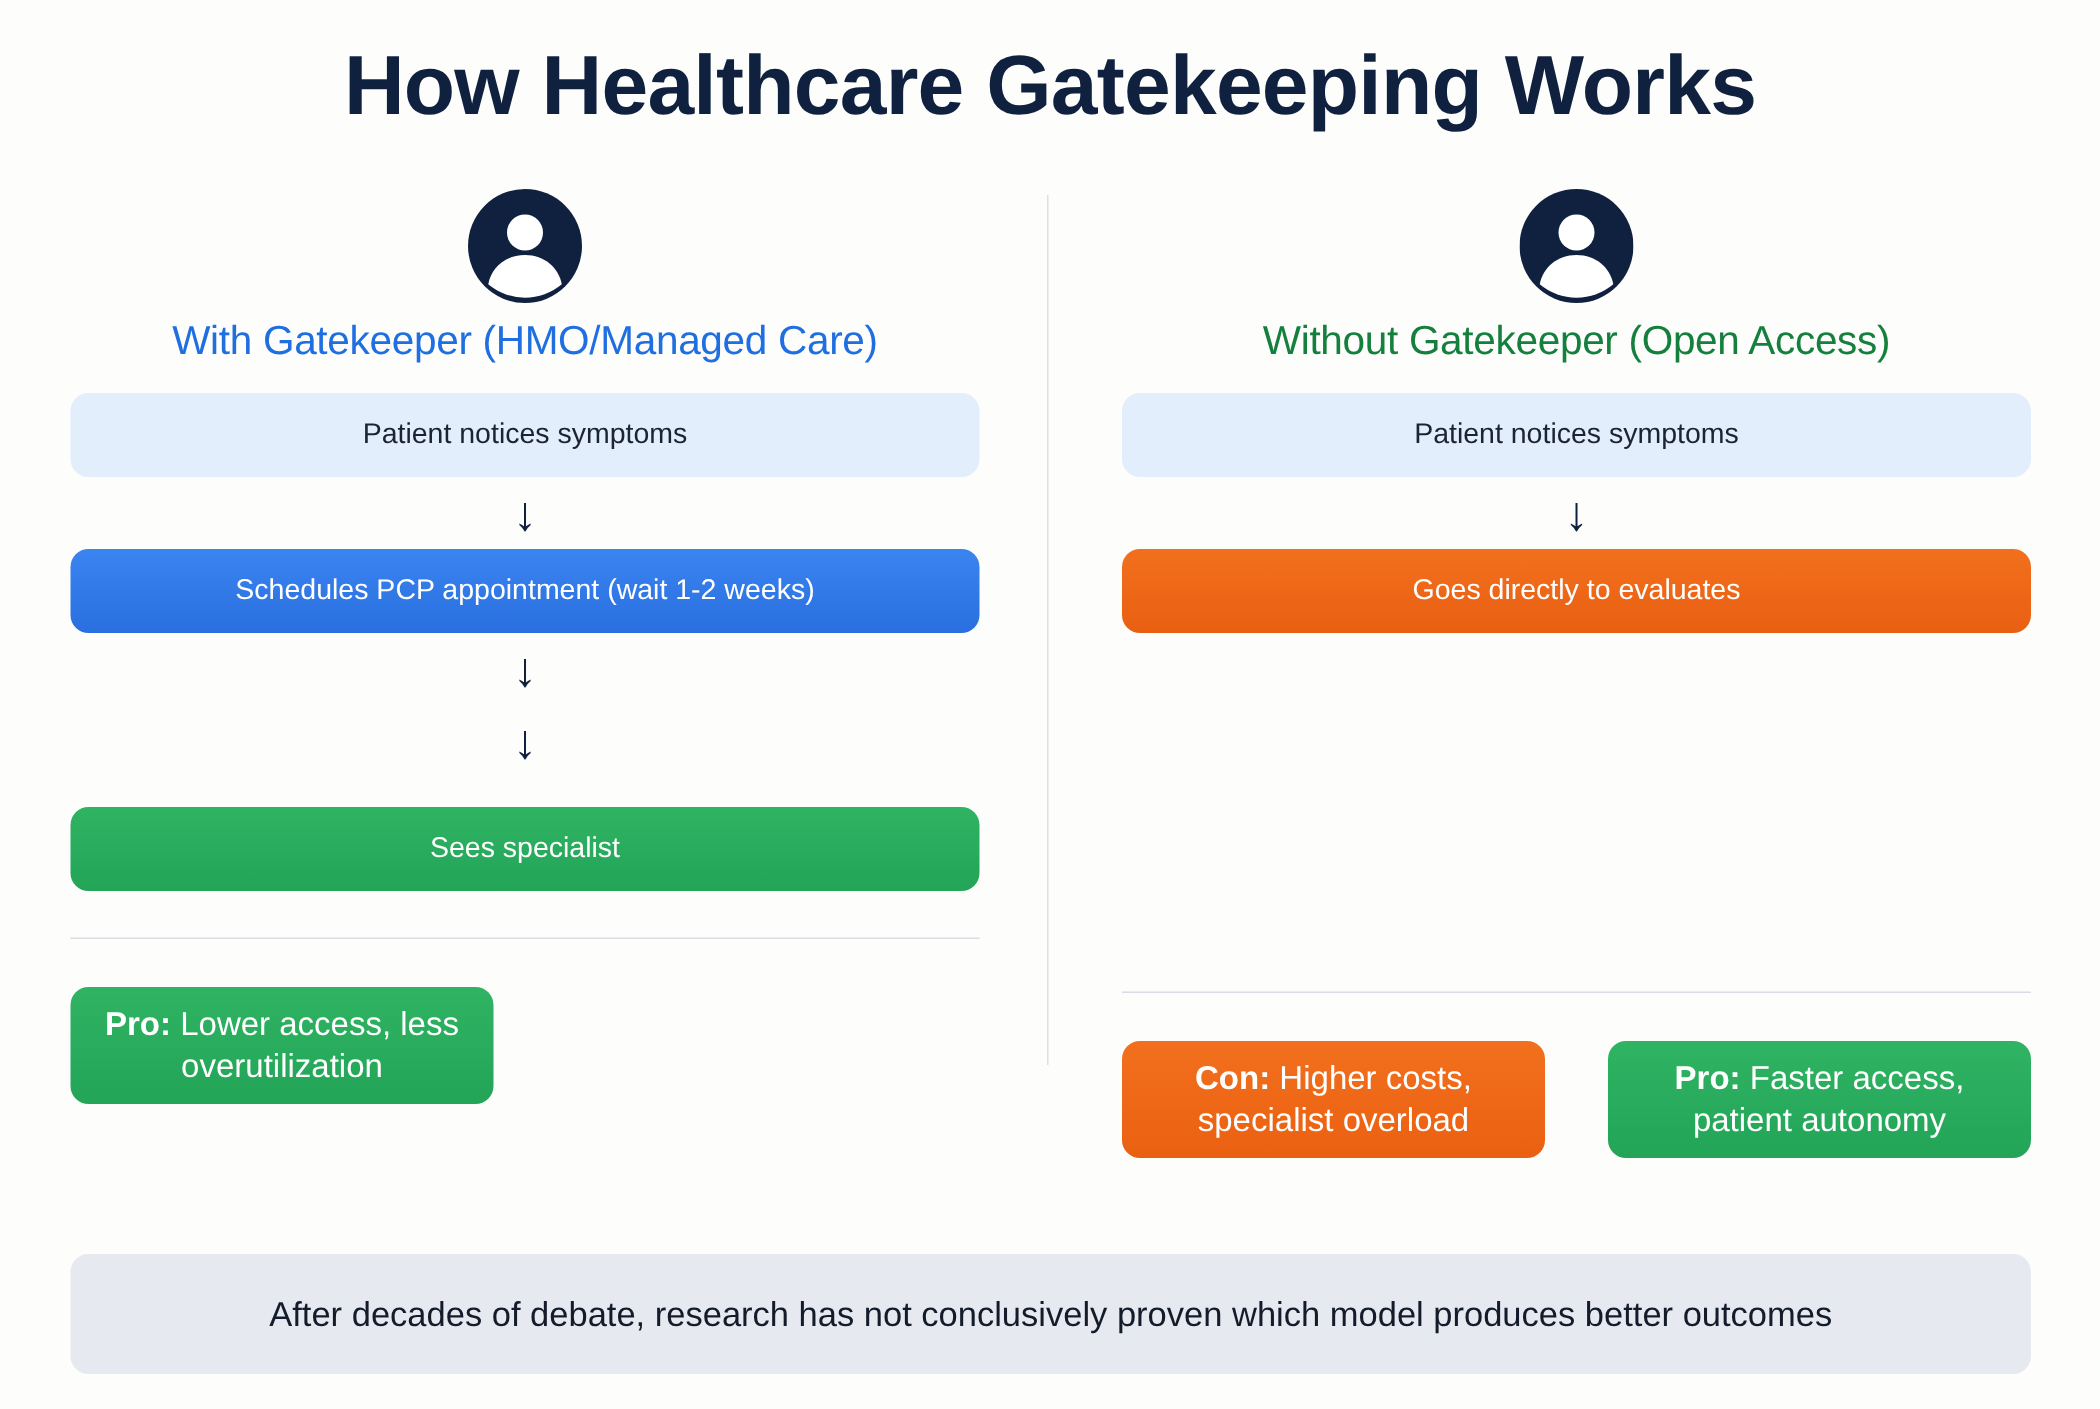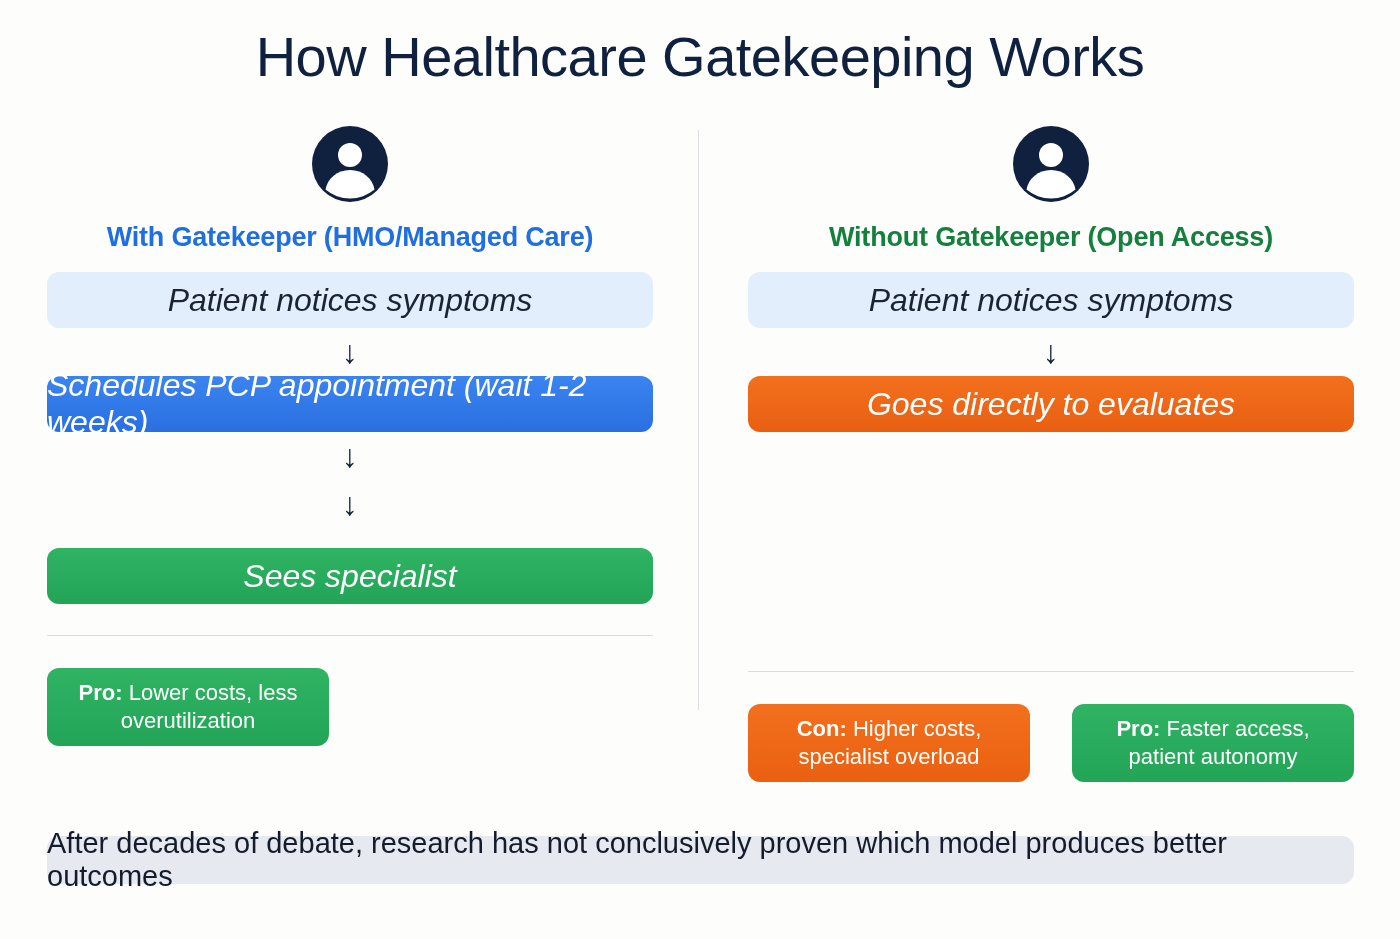--- a/index.html
+++ b/index.html
@@ -21,21 +21,21 @@
   }
 
   
   .title {
     position: absolute;
     top: 28px;
     left: 0;
     width: 1400px;
     text-align: center;
     font-size: 56px;
-    font-weight: normal;
+    font-weight: bold;
     color: #10213f;
     letter-spacing: -0.5px;
     line-height: 1.05;
   }
 
   
   .v-divider {
     position: absolute;
     left: 698px;
     top: 130px;
@@ -59,43 +59,42 @@
     justify-content: center;
     height: 80px;
   }
   .avatar {
     width: 76px;
     height: 76px;
     display: block;
   }
 
   .col-head {
-    margin-top: 16px;
+    margin-top: 6px;
     text-align: center;
     font-size: 27px;
-    font-weight: bold;
+    font-weight: normal;
     letter-spacing: -0.2px;
   }
   .col-head.blue   { color: #1f6fe0; }
   .col-head.orange { color: #15803d; }
 
   
   .flow { margin-top: 19px; }
 
   .box {
     position: relative;
     width: 606px;
     height: 56px;
     border-radius: 12px;
     display: flex;
     align-items: center;
     justify-content: center;
-    font-size: 32px;
+    font-size: 19px;
     box-sizing: border-box;
-    font-style: italic;
   }
   .box.light {
     background: #e2eefb;
     color: #1b2430;
   }
   .box.blue {
     background: linear-gradient(180deg, #3a84f0 0%, #2a6fe0 100%);
     color: #ffffff;
   }
   .box.green {
@@ -154,28 +153,28 @@
   .card.pro      { background: linear-gradient(180deg, #2fb463 0%, #23a457 100%); }
   .card.con-soft { background: linear-gradient(180deg, #f8764f 0%, #f2653c 100%); }
   .card.con-hard { background: linear-gradient(180deg, #f2701d 0%, #ea6011 100%); }
 
   
   .footer {
     position: absolute;
     left: 47px;
     top: 836px;
     width: 1307px;
-    height: 48px;
+    height: 80px;
     border-radius: 12px;
     background: #e6e9f0;
     display: flex;
     align-items: center;
     justify-content: center;
     color: #141c2b;
-    font-size: 29px;
+    font-size: 23px;
     box-sizing: border-box;
   }
 
   
   .shield {
     position: absolute;
     right: 16px;
     top: 50%;
     transform: translateY(-50%);
     width: 34px;
@@ -223,21 +222,21 @@
       <div class="box green">
         <span>Sees specialist</span>
       </div>
 
     </div>
 
     <div class="h-divider"></div>
 
     <div class="procon">
       <div class="card pro">
-        <span><b>Pro:</b> <span>Lower costs, less overutilization</span></span>
+        <span><b>Pro:</b> <span>Lower access, less overutilization</span></span>
       </div>
     </div>
 
   </div>
 
   <div class="col col-right">
 
     <div class="avatar-wrap">
       <svg class="avatar" viewBox="0 0 76 76">
         <circle cx="38" cy="38" r="38" fill="#10213f"></circle>

